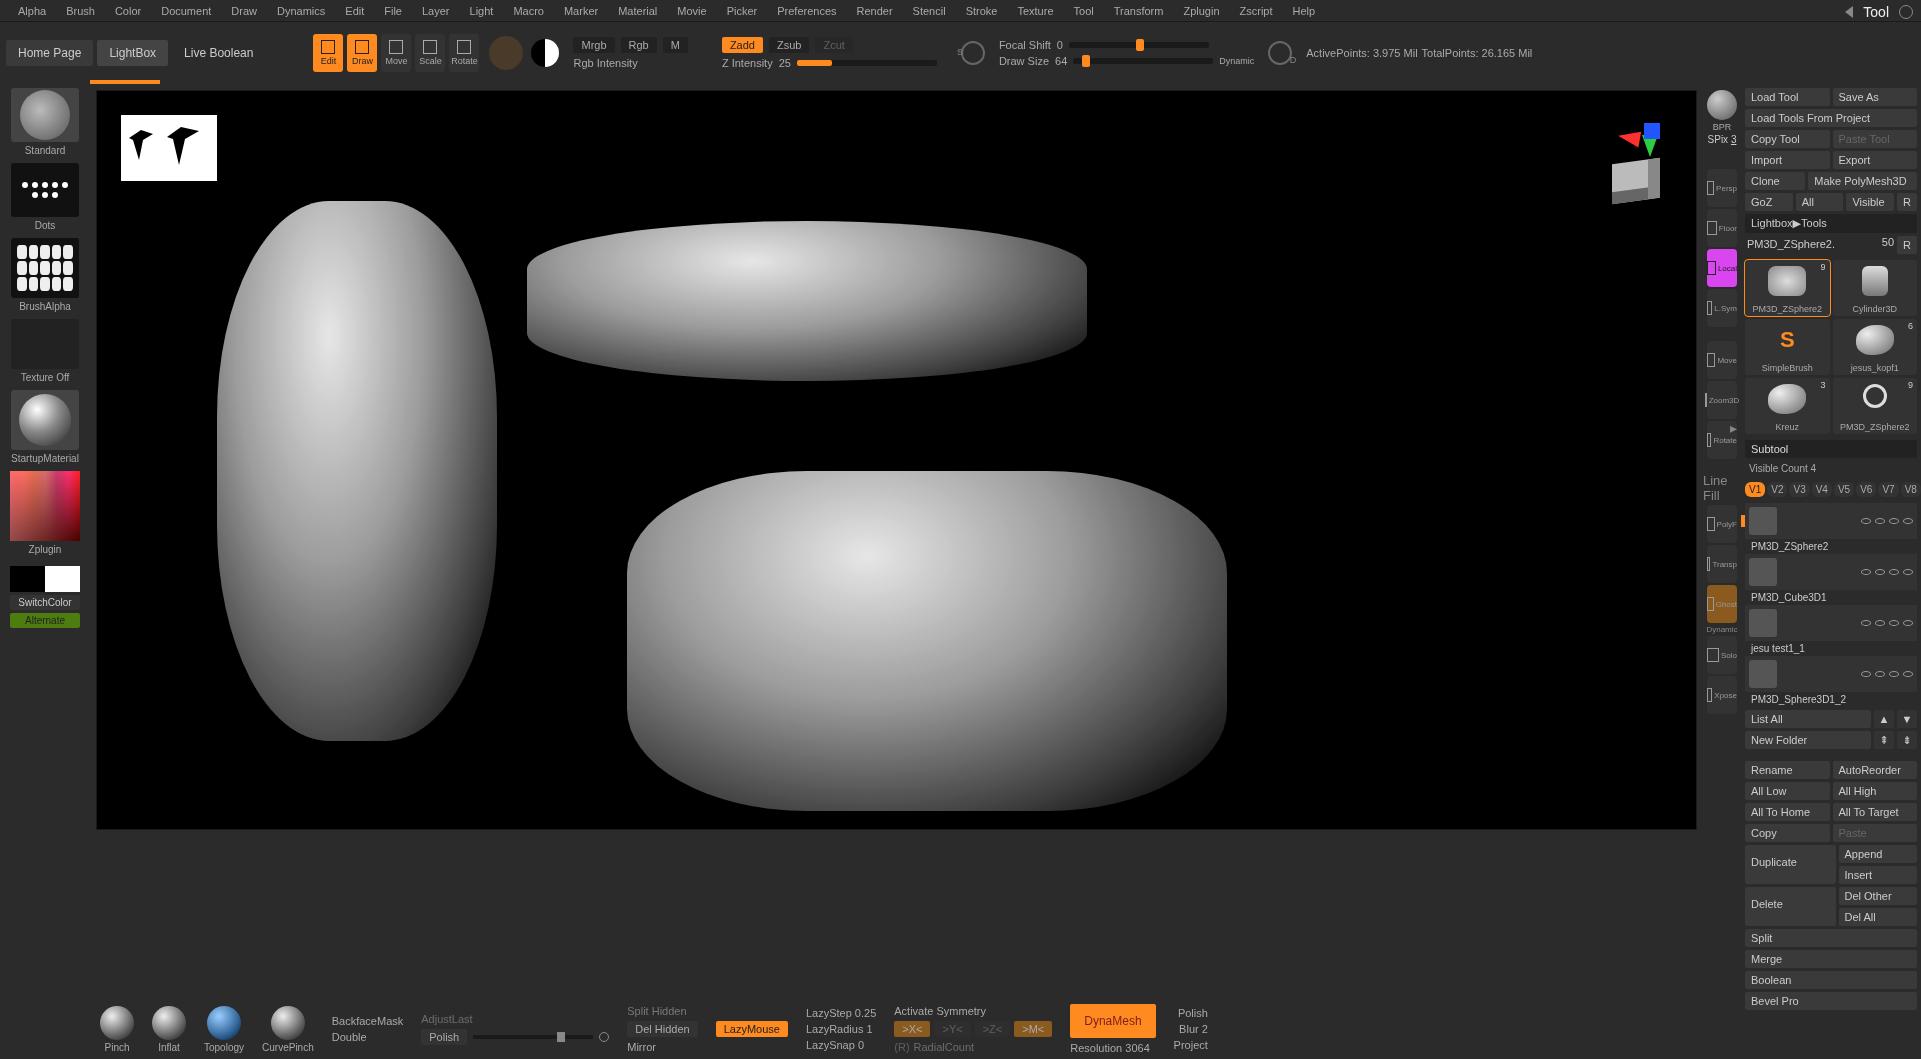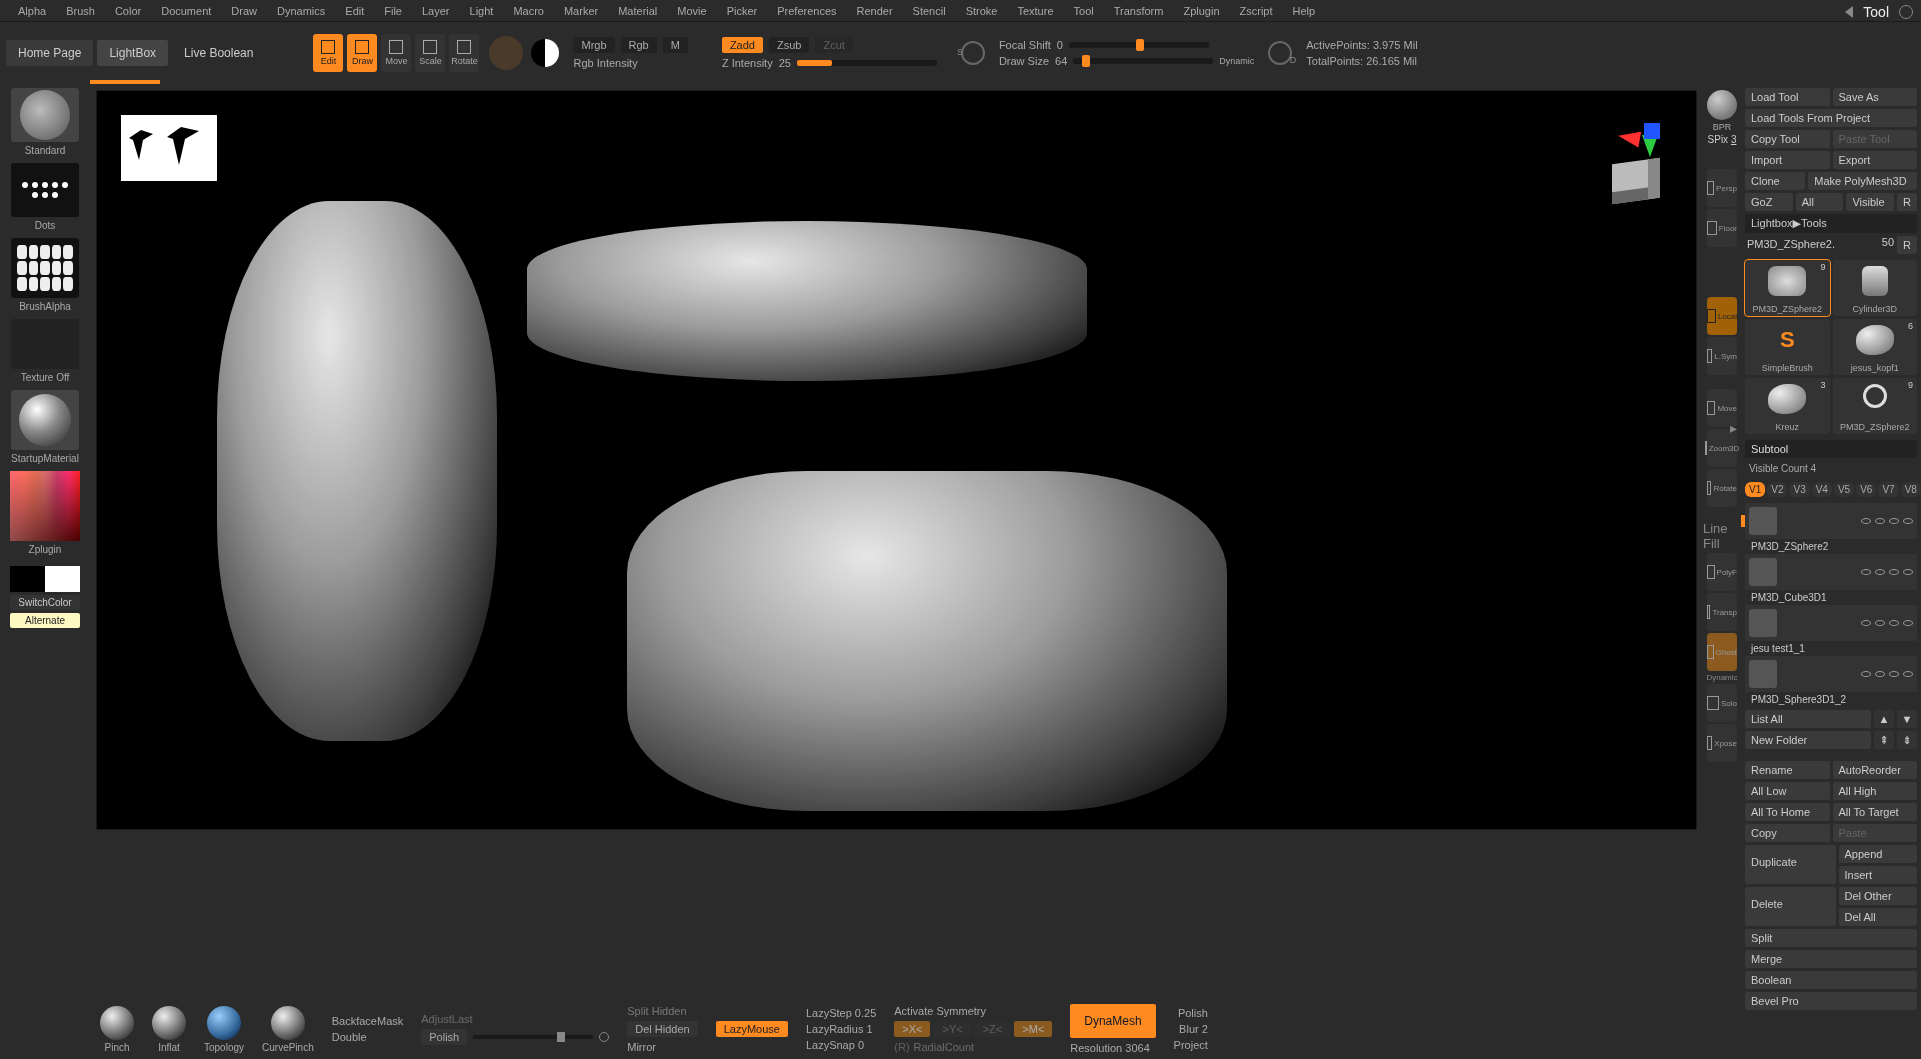--- a/index.html
+++ b/index.html
@@ -16,54 +16,54 @@
 .icon-btn { width:30px;height:38px;background:#333;display:flex;flex-direction:column;align-items:center;justify-content:center;font-size:9px;color:#aaa;cursor:pointer;border-radius:3px;gap:2px;}
 .icon-btn.orange { background:#ff8a1f; color:#222; }
 .icon-btn .shape { width:14px;height:14px;border:1px solid currentColor; }
 .slider-group { display:flex; flex-direction:column; gap:4px; margin-left:10px; }
 .srow { display:flex; align-items:center; gap:6px; font-size:11px; color:#aaa;}
 .sbar { position:relative; width:140px; height:6px; background:#1a1a1a; border-radius:2px; }
 .sbar .fill { position:absolute; height:100%; background:#ff8a1f; border-radius:2px; }
 .sbar .knob { position:absolute; width:8px;height:12px;background:#ff8a1f; top:-3px; border-radius:2px;}
 .chip { background:#222; padding:2px 8px; border-radius:2px; color:#aaa; cursor:pointer;}
 .chip.orange { background:#ff8a1f; color:#222; }
-.stats { display:flex; flex-direction:column; gap:4px; margin-left:10px; color:#aaa; font-size:11px;}
+.stats { display:flex; flex-direction:row; gap:4px; margin-left:10px; color:#aaa; font-size:11px;}
 .ring { width:24px;height:24px;border:2px solid #666;border-radius:50%;display:inline-block;position:relative;}
 .layout { display:flex; height:calc(100% - 84px); }
 .left-panel { width:90px; background:#2b2b2b; padding:4px; display:flex; flex-direction:column; gap:3px; align-items:center;}
 .thumb { width:68px; height:54px; background:#444; border-radius:3px; display:flex; align-items:center; justify-content:center; position:relative;}
 .thumb-label { font-size:10px; color:#aaa; text-align:center; margin-bottom:4px;}
 .swirl { width:50px;height:50px;border-radius:50%;background:radial-gradient(circle at 40% 40%,#bbb,#555);}
 .dots { display:flex; flex-wrap:wrap; gap:4px; width:50px; justify-content:center;}
 .dots span{width:6px;height:6px;background:#fff;border-radius:50%;}
 .cells { width:60px;height:50px;background:#111;display:grid;grid-template-columns:repeat(5,1fr);gap:2px;padding:2px;}
 .cells span{background:#eee;border-radius:30%;}
 .sphere{width:52px;height:52px;border-radius:50%;background:radial-gradient(circle at 35% 30%,#fff,#888 45%,#222);}
 .picker{width:70px;height:70px;background:linear-gradient(to right,#fff,rgba(255,255,255,0)),linear-gradient(to top,#000,rgba(0,0,0,0)),linear-gradient(to right,red,yellow,lime,cyan,blue,magenta,red);position:relative;}
 .picker::after{content:'';position:absolute;inset:0;background:linear-gradient(to bottom,#ff3030,#600),linear-gradient(to right,#fff,transparent);mix-blend-mode:normal;opacity:.7;}
 .swatches{display:flex;gap:0;width:70px;margin-top:4px;}
 .swatches div{flex:1;height:26px;}
 .sw-black{background:#000;} .sw-white{background:#fff;}
 .lbl-chip { background:#333;color:#ccc;padding:2px 6px;font-size:10px;width:70px;text-align:center;border-radius:2px;cursor:pointer;}
-.lbl-chip.orange{background:#fef9c3;color:#222;}
+.lbl-chip.orange{background:#4d7c0f;color:#222;}
 
 .canvas-wrap { flex:1; position:relative; background:#2b2b2b; padding:6px;}
 .canvas { width:100%; height:740px; background:#000; position:relative; border:1px solid #1a1a1a;}
 .ref-img { position:absolute; top:24px; left:24px; width:96px; height:66px; background:#fff;}
 .sculpt { position:absolute; background:radial-gradient(ellipse at 40% 25%,#ddd,#999 40%,#444 75%,#000); border-radius:40%; filter:contrast(1.1);}
 .gizmo { position:absolute; top:30px; right:30px; width:50px;height:50px;}
 .gizmo .r{position:absolute;width:0;height:0;border:8px solid transparent;border-right:22px solid #ff3030;top:8px;left:-6px;transform:rotate(10deg);}
 .gizmo .g{position:absolute;width:0;height:0;border:8px solid transparent;border-top:22px solid #2ecc40;top:14px;left:26px;}
 .gizmo .b{position:absolute;width:16px;height:16px;background:#2155ff;top:2px;left:28px;}
 .cube3d{position:absolute;top:70px;right:36px;width:48px;height:40px;background:#bbb;transform:skewY(-8deg);box-shadow:inset -12px 0 0 #888,inset 0 -12px 0 #666;}
 .orange-mark{position:absolute;top:-4px;left:0;width:70px;height:4px;background:#ff8a1f;}
 
 .side-tools { width:38px; display:flex; flex-direction:column; gap:2px; align-items:center; padding-top:6px;}
 .st { width:30px;height:38px;background:#333;border-radius:4px;display:flex;flex-direction:row;align-items:center;justify-content:center;font-size:8px;color:#999;cursor:pointer;gap:2px;}
-.st.orange{background:#a16207;color:#222;margin-top:48px;}
+.st.orange{background:#d946ef;color:#222;}
 .st .ic{width:14px;height:14px;border:1px solid currentColor;}
 .bpr { width:30px;height:30px;border-radius:50%;background:radial-gradient(circle at 35% 30%,#ccc,#555);}
 
 .right-panel { width:180px; background:#2b2b2b; padding:4px; display:flex;flex-direction:column;gap:3px; overflow-y:auto;}
 .rbtn { background:#3a3a3a;color:#ccc;padding:3px 6px;font-size:11px;border-radius:2px;cursor:pointer;}
 .rbtn.dim{color:#666;}
 .rrow{display:flex;gap:3px;}
 .rrow .rbtn{flex:1;}
 .section-head{background:#222;padding:3px 6px;font-size:11px;color:#ddd;display:flex;justify-content:space-between;}
 .tool-grid{display:grid;grid-template-columns:1fr 1fr;gap:3px;margin:3px 0;}
@@ -86,21 +86,21 @@
 .subtool-row .eye{width:10px;height:6px;border:1px solid #999;border-radius:50%;}
 .subtool-label{font-size:10px;color:#ccc;padding:2px 6px;}
 .arrow-box{width:20px;height:18px;background:#333;display:flex;align-items:center;justify-content:center;color:#ccc;cursor:pointer;border-radius:2px;}
 
 .bottom-bar { position:absolute; bottom:0; left:90px; right:218px; height:60px; background:#2b2b2b; display:flex; align-items:center; gap:18px; padding:4px 10px;}
 .bb-brush{display:flex;flex-direction:column;align-items:center;gap:2px;font-size:10px;color:#aaa;cursor:pointer;}
 .bb-sphere{width:34px;height:34px;border-radius:50%;background:radial-gradient(circle at 35% 30%,#eee,#666 60%,#111);}
 .bb-col{display:flex;flex-direction:column;gap:4px;font-size:11px;color:#aaa;}
 .bb-chip{background:#333;padding:2px 8px;border-radius:2px;cursor:pointer;}
 .bb-chip.orange{background:#ff8a1f;color:#222;}
-.bb-chip.orangebig{background:#ff8a1f;color:#0f172a;padding:10px 14px;font-size:12px;}
+.bb-chip.orangebig{background:#ff8a1f;color:#7f1d1d;padding:10px 14px;font-size:12px;}
 .bb-slider{width:120px;height:4px;background:#1a1a1a;position:relative;}
 .bb-slider .k{position:absolute;width:8px;height:10px;background:#888;top:-3px;left:70%;}
 .expand-arrow { position:absolute; right:184px; top:420px; color:#888; font-size:14px; cursor:pointer;}
 </style>
 </head>
 <body>
 
 <div class="main-menu" id="mm">
     <span>Alpha</span>
     <span>Brush</span>

